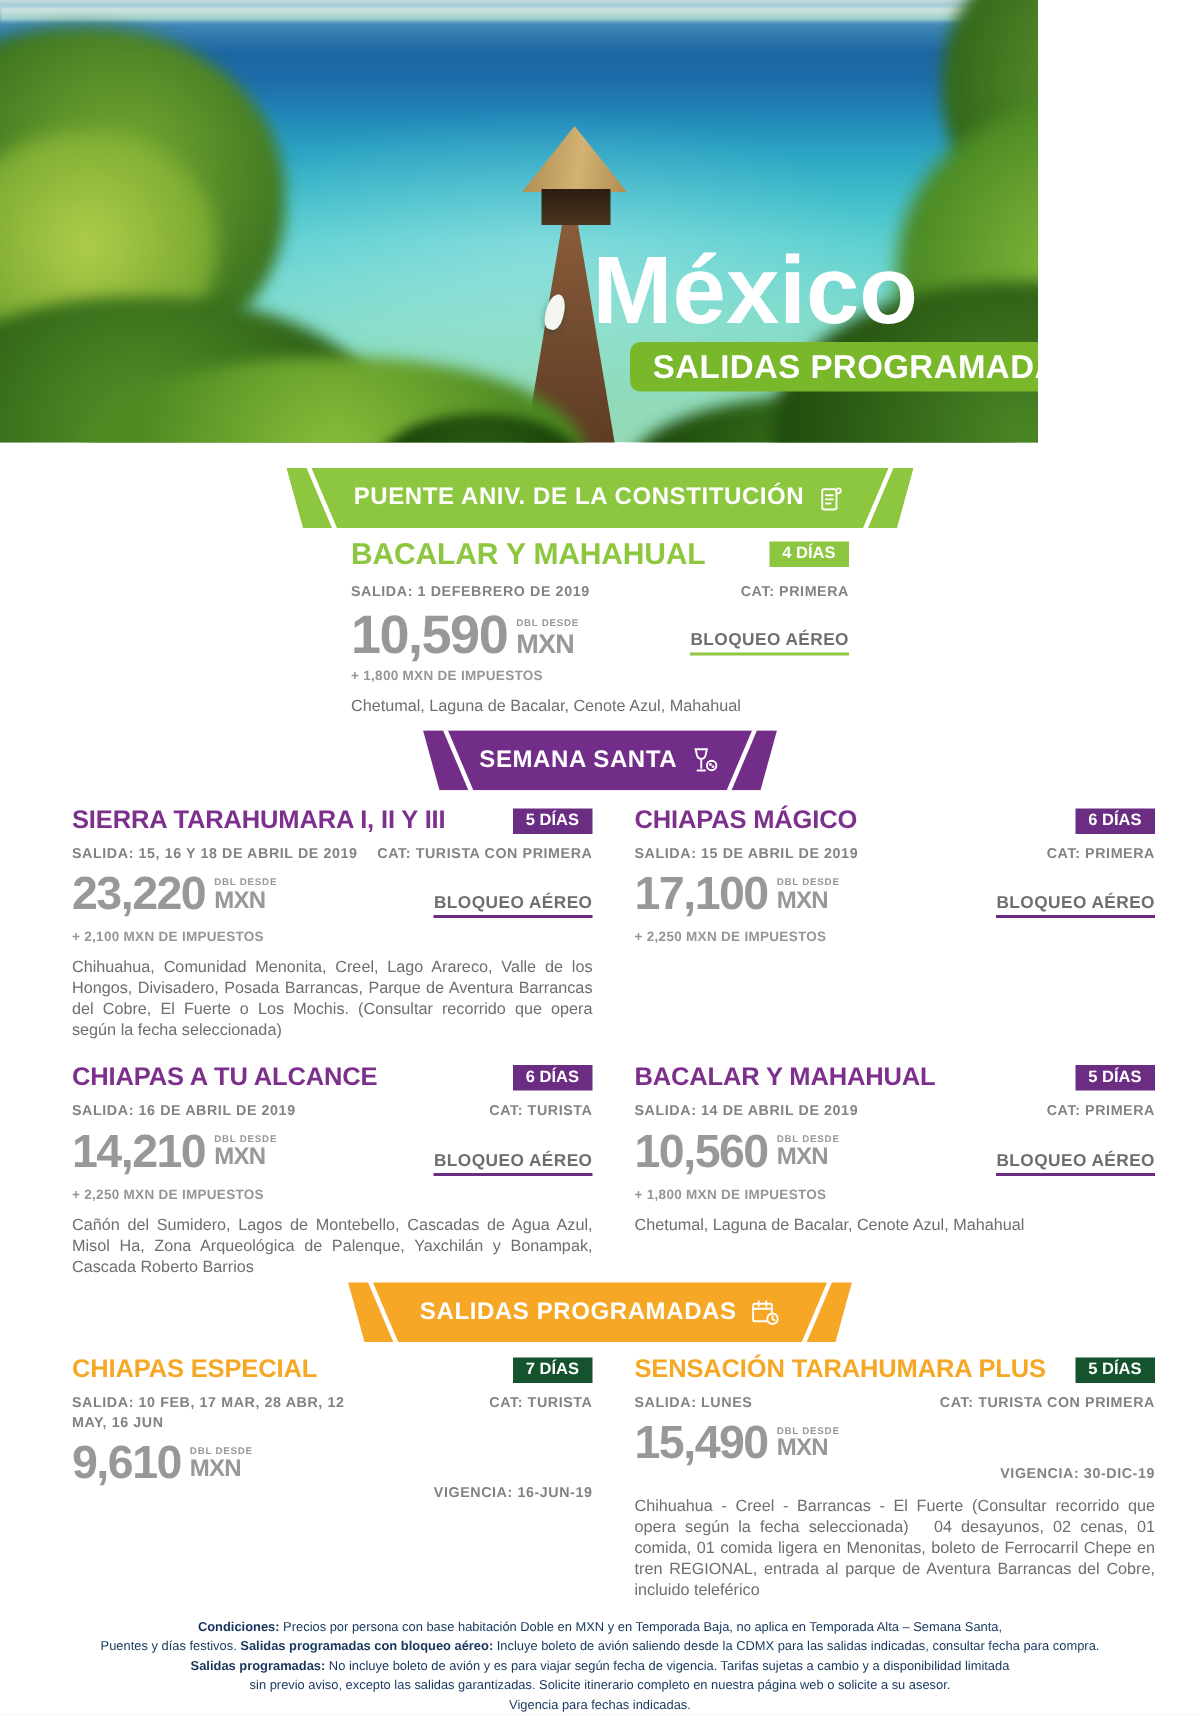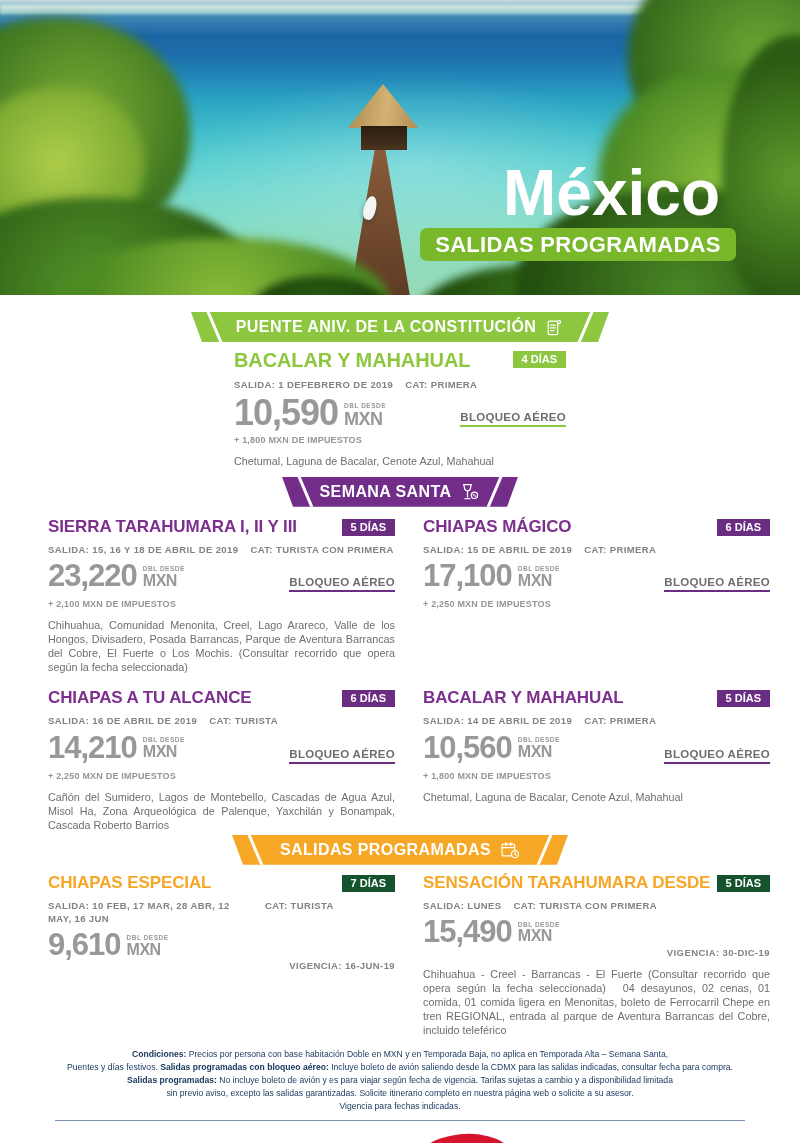--- a/index.html
+++ b/index.html
@@ -1,20 +1,20 @@
 <!DOCTYPE html>
 <html><head>
 <meta charset="utf-8">
 <style>
   * { margin:0; padding:0; box-sizing:border-box; }
   body { background:#e8e8e8; font-family:"Liberation Sans", sans-serif; }
   .page { position:relative; width:800px; height:1143px; background:#fff; overflow:hidden; margin:0 auto; }
 
   
-  .hero { position:relative; width:800px; height:295px; overflow:hidden; }
+  .hero { position:relative; width:692px; height:295px; overflow:hidden; }
   .water { position:absolute; inset:0; z-index:0;
     background:linear-gradient(180deg,#c6d9da 0%,#8fc3d6 2%,#3d85b4 6%,#1c66a4 12%,#1d6ca9 18%,#2187b8 26%,#2ba3c3 34%,#3fbcca 44%,#5bcfd1 54%,#73d8d0 64%,#84dcc9 74%,#8edcc0 84%,#95dab6 100%); }
   .water::after { content:""; position:absolute; inset:0;
     background:radial-gradient(ellipse 320px 130px at 52% 56%, rgba(255,255,255,.22), transparent 70%); }
   .shoreline { position:absolute; left:0; top:5px; width:100%; height:9px; z-index:0; opacity:.85;
     background:linear-gradient(#e8eee4,#9fd3cd); filter:blur(1px); }
   .blob { position:absolute; border-radius:48%; z-index:2; }
   .f1 { left:-80px; top:18px;  width:270px; height:232px; background:radial-gradient(circle at 60% 40%,#79aa33,#3c7420 55%,#24520f 82%); filter:blur(5px); }
   .f2 { left:-30px; top:88px;  width:175px; height:152px; background:radial-gradient(circle,#b8d44e,#7fae33 70%,transparent 95%); filter:blur(6px); opacity:.9; }
   .f3 { left:-70px; top:198px; width:330px; height:185px; background:radial-gradient(circle,#55952a,#2b5c14 78%); filter:blur(5px); }
@@ -34,21 +34,21 @@
   .boat { position:absolute; left:364px; top:196px; width:12px; height:24px; z-index:2;
     background:#f2f5f0; border-radius:50% 50% 40% 40%; transform:rotate(14deg); box-shadow:0 2px 4px rgba(20,60,60,.4); }
   .hero-title { position:absolute; right:80px; top:156px; z-index:5; color:#fff;
     font-size:64px; font-weight:700; letter-spacing:0; }
   .hero-pill { position:absolute; left:420px; top:228px; width:316px; height:33px; z-index:5;
     background:#79b82b; border-radius:7px; color:#fff; font-weight:700; font-size:22px; letter-spacing:.3px;
     display:flex; align-items:center; justify-content:center; }
 
   
   .ribbon-row { display:flex; justify-content:center; }
-  .ribbon { position:relative; height:30px; color:#fff; font-weight:700; font-size:16px; letter-spacing:.4px;
+  .ribbon { position:relative; height:40px; color:#fff; font-weight:700; font-size:16px; letter-spacing:.4px;
     display:flex; align-items:center; justify-content:center; gap:9px;
     clip-path:polygon(0 0,100% 0,calc(100% - 11px) 100%,11px 100%); }
   .ribbon .slash { position:absolute; top:-5px; bottom:-5px; width:3px; background:#fff; }
   .slash-l { left:22px;  transform:rotate(-23deg); }
   .slash-r { right:22px; transform:rotate(23deg); }
   .ribbon svg { display:block; }
   .rb-green  { background:#8dc63f; width:418px; margin-top:17px; }
   .rb-purple { background:#712d87; width:236px; margin-top:9px; }
   .rb-orange { background:#f6a726; width:336px; margin-top:3px; }
 
@@ -59,21 +59,21 @@
   .t-row1 { display:flex; justify-content:space-between; align-items:flex-start; gap:4px; }
   .tour-name { font-size:17px; font-weight:700; letter-spacing:-.1px; line-height:1.05; }
   .tour--lg .tour-name { font-size:20px; }
   .c-green  { color:#8dc63f; }
   .c-purple { color:#7d2f8d; }
   .c-orange { color:#f6a726; }
   .badge { font-size:11px; font-weight:700; color:#fff; padding:2px 9px 3px; white-space:nowrap; flex:none; margin-top:1px; }
   .bg-green  { background:#8dc63f; }
   .bg-purple { background:#6b2d82; }
   .bg-orange { background:#14532d; }
-  .t-row2 { display:flex; align-items:flex-start; margin-top:7px; gap:12px; }
+  .t-row2 { display:flex; justify-content:space-between; align-items:flex-start; margin-top:7px; gap:12px; }
   .meta { font-size:9.5px; font-weight:700; color:#808285; letter-spacing:.4px; line-height:1.4; }
   .meta-salida { max-width:205px; }
   .t-row3 { display:flex; justify-content:space-between; align-items:flex-start; margin-top:7px; }
   .price { display:flex; align-items:flex-end; gap:6px; color:#96989a; }
   .price-num { font-size:31px; font-weight:700; line-height:.82; letter-spacing:-1px; }
   .tour--lg .price-num { font-size:36px; }
   .price-cur { display:flex; flex-direction:column; line-height:1; }
   .price-qual { font-size:6.5px; font-weight:700; letter-spacing:.5px; }
   .price-mxn  { font-size:16px;  font-weight:700; letter-spacing:-.5px; }
   .tour--lg .price-mxn { font-size:18px; }
@@ -305,21 +305,21 @@
             <span class="price-qual">DBL DESDE</span>
             <span class="price-mxn">MXN</span>
           </span>
         </div>
         <span class="vigencia">VIGENCIA: 16-JUN-19</span>
       </div>
     </article>
 
     <article>
       <div class="t-row1">
-        <h3 class="tour-name c-orange">SENSACIÓN TARAHUMARA DESDE</h3>
+        <h3 class="tour-name c-orange">SENSACIÓN TARAHUMARA PLUS</h3>
         <span class="badge bg-orange">5 DÍAS</span>
       </div>
       <div class="t-row2">
         <span class="meta meta-salida">SALIDA: LUNES</span>
         <span class="meta">CAT: TURISTA CON PRIMERA</span>
       </div>
       <div class="t-row3">
         <div class="price">
           <span class="price-num">15,490</span>
           <span class="price-cur">

